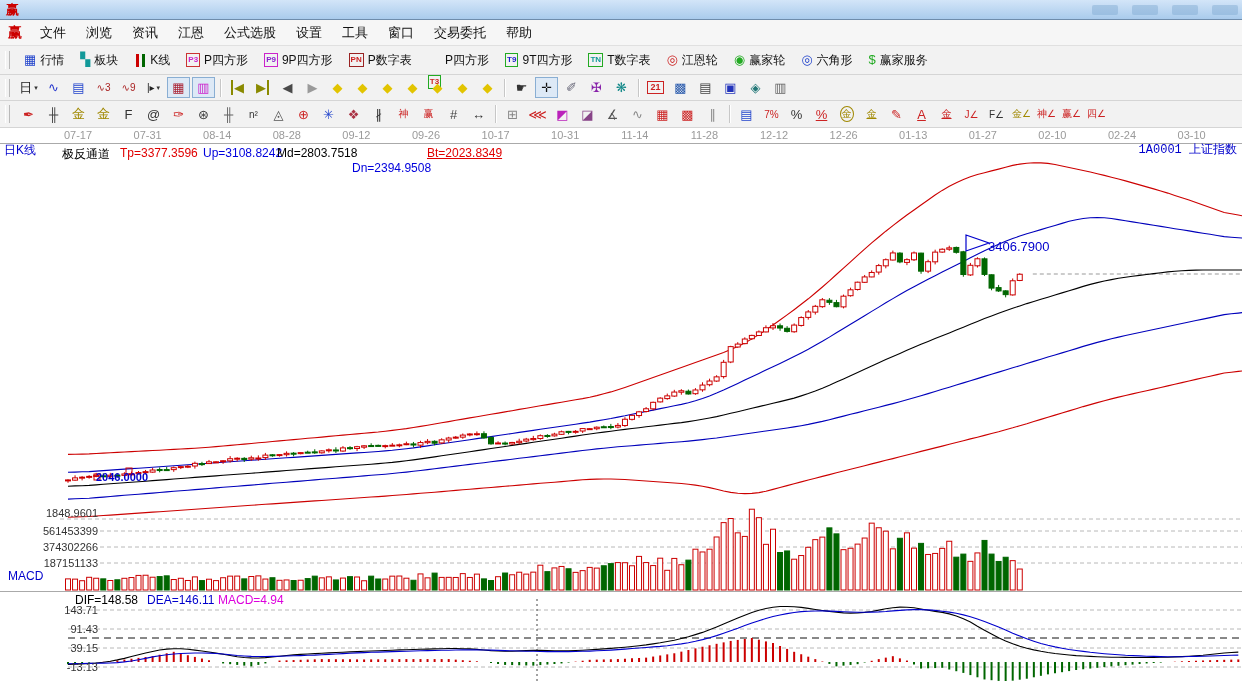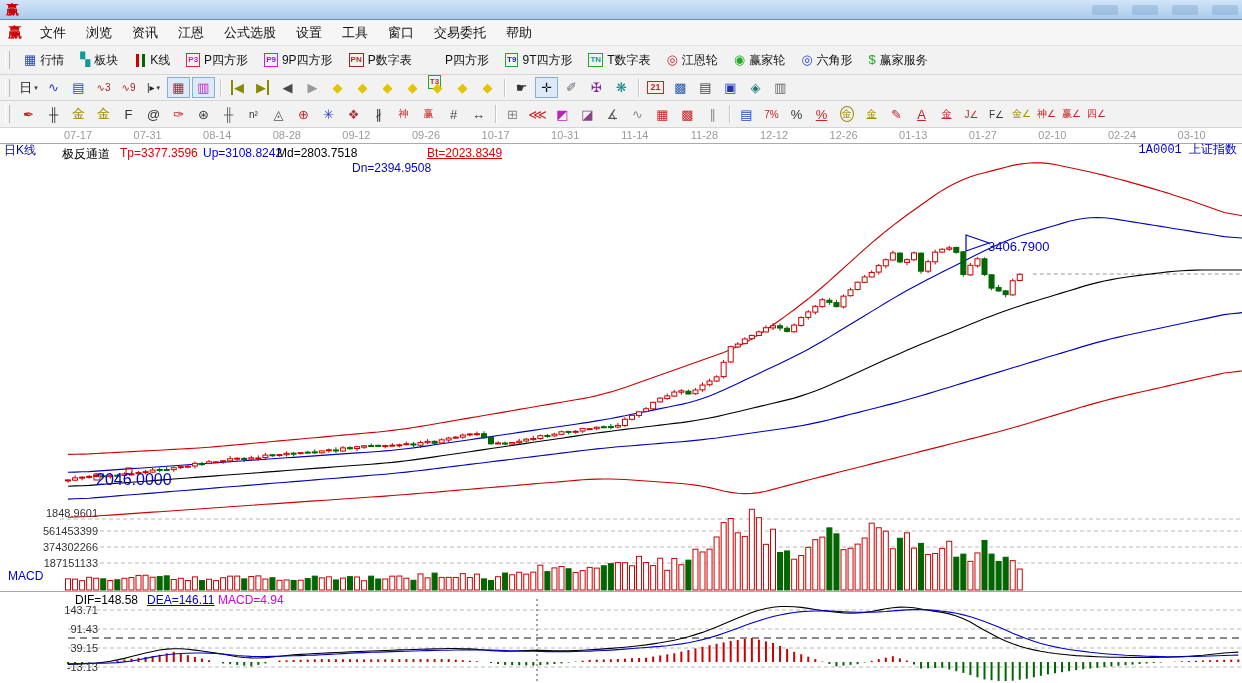--- a/index.html
+++ b/index.html
@@ -952,21 +952,21 @@
       <line x1="1238.3" y1="662" x2="1238.3" y2="659.4545454545455" stroke="#cc0000" stroke-width="2"></line>
       <path d="M68.0,664.4L75.0,664.2L82.1,663.9L89.2,663.5L96.2,663.0L103.3,662.2L110.3,661.2L117.3,659.9L124.4,658.4L131.4,656.5L138.5,654.7L145.6,653.0L152.6,651.5L159.6,650.0L166.7,649.1L173.8,648.7L180.8,648.7L187.8,649.2L194.9,650.1L201.9,651.0L209.0,652.0L216.0,653.1L223.1,654.2L230.2,655.5L237.2,656.7L244.3,657.5L251.3,657.9L258.4,658.0L265.4,657.6L272.4,656.9L279.5,656.2L286.5,655.5L293.6,654.9L300.6,654.4L307.7,654.0L314.8,653.6L321.8,653.3L328.8,652.9L335.9,652.5L342.9,652.2L350.0,651.9L357.1,651.6L364.1,651.3L371.1,651.0L378.2,650.7L385.3,650.5L392.3,650.2L399.3,649.9L406.4,649.7L413.4,649.5L420.5,649.3L427.6,649.1L434.6,648.9L441.6,648.7L448.7,648.5L455.8,648.5L462.8,648.7L469.8,648.9L476.9,649.4L483.9,650.0L491.0,650.6L498.1,651.0L505.1,651.2L512.1,651.2L519.2,650.9L526.3,650.6L533.3,650.4L540.3,650.4L547.4,650.5L554.5,650.7L561.5,650.8L568.5,650.7L575.6,650.5L582.6,650.2L589.7,649.8L596.8,649.4L603.8,648.9L610.9,648.4L617.9,647.8L624.9,647.2L632.0,646.5L639.0,645.7L646.1,644.9L653.1,643.9L660.2,642.8L667.3,641.5L674.3,640.2L681.4,638.5L688.4,636.7L695.4,634.6L702.5,632.4L709.5,629.8L716.6,627.0L723.6,624.1L730.7,621.1L737.8,618.1L744.8,615.2L751.9,612.5L758.9,610.2L765.9,608.5L773.0,607.2L780.0,606.5L787.1,606.5L794.1,606.8L801.2,607.4L808.3,608.4L815.3,609.5L822.4,610.5L829.4,611.4L836.4,612.2L843.5,612.9L850.5,613.1L857.6,612.9L864.6,612.4L871.7,611.5L878.8,610.1L885.8,608.7L892.9,607.7L899.9,607.1L906.9,607.2L914.0,607.8L921.0,609.0L928.1,610.2L935.1,611.4L942.2,612.4L949.3,613.9L956.3,616.0L963.4,618.7L970.4,622.1L977.4,626.3L984.5,630.3L991.5,634.1L998.6,637.8L1005.6,641.0L1012.7,643.7L1019.8,646.2L1026.8,648.3L1033.8,649.9L1040.9,651.3L1047.9,652.5L1055.0,653.5L1062.0,654.3L1069.1,655.0L1076.2,655.6L1083.2,656.0L1090.3,656.4L1097.3,656.7L1104.3,657.0L1111.4,657.2L1118.5,657.3L1125.5,657.4L1132.5,657.5L1139.6,657.5L1146.6,657.5L1153.7,657.4L1160.8,657.3L1167.8,657.2L1174.8,656.9L1181.9,656.6L1189.0,656.2L1196.0,655.7L1203.0,655.2L1210.1,654.5L1217.1,653.8L1224.2,653.0L1231.3,652.5L1238.3,652.1" fill="none" stroke="#000000" stroke-width="1.1"></path>
       <path d="M68.0,663.7L75.0,663.6L82.1,663.5L89.2,663.4L96.2,663.3L103.3,663.1L110.3,663.0L117.3,662.6L124.4,661.9L131.4,661.0L138.5,659.8L145.6,658.4L152.6,656.9L159.6,655.7L166.7,654.7L173.8,654.0L180.8,653.5L187.8,653.3L194.9,653.0L201.9,653.0L209.0,653.1L216.0,653.5L223.1,654.0L230.2,654.7L237.2,655.5L244.3,656.0L251.3,656.4L258.4,656.5L265.4,656.5L272.4,656.4L279.5,656.2L286.5,656.0L293.6,655.8L300.6,655.6L307.7,655.3L314.8,655.1L321.8,654.7L328.8,654.4L335.9,654.0L342.9,653.6L350.0,653.3L357.1,652.9L364.1,652.6L371.1,652.3L378.2,652.1L385.3,651.9L392.3,651.6L399.3,651.4L406.4,651.2L413.4,651.0L420.5,650.8L427.6,650.6L434.6,650.5L441.6,650.3L448.7,650.2L455.8,650.0L462.8,649.9L469.8,649.8L476.9,649.9L483.9,650.0L491.0,650.1L498.1,650.4L505.1,650.6L512.1,650.8L519.2,651.0L526.3,651.2L533.3,651.3L540.3,651.5L547.4,651.6L554.5,651.6L561.5,651.6L568.5,651.6L575.6,651.5L582.6,651.3L589.7,651.1L596.8,650.8L603.8,650.5L610.9,650.1L617.9,649.6L624.9,649.1L632.0,648.5L639.0,648.0L646.1,647.5L653.1,646.9L660.2,646.4L667.3,645.7L674.3,644.8L681.4,643.9L688.4,642.7L695.4,641.3L702.5,639.6L709.5,637.7L716.6,635.6L723.6,633.3L730.7,630.8L737.8,628.3L744.8,625.6L751.9,623.1L758.9,620.7L765.9,618.5L773.0,616.5L780.0,615.0L787.1,613.6L794.1,612.5L801.2,611.6L808.3,611.2L815.3,611.0L822.4,610.9L829.4,611.1L836.4,611.4L843.5,611.7L850.5,612.0L857.6,612.2L864.6,612.2L871.7,612.1L878.8,611.9L885.8,611.5L892.9,610.9L899.9,610.4L906.9,609.9L914.0,609.6L921.0,609.6L928.1,609.9L935.1,610.4L942.2,611.2L949.3,612.1L956.3,613.3L963.4,614.9L970.4,616.7L977.4,618.9L984.5,621.6L991.5,624.3L998.6,627.1L1005.6,630.1L1012.7,633.2L1019.8,636.1L1026.8,638.8L1033.8,641.2L1040.9,643.5L1047.9,645.3L1055.0,646.9L1062.0,648.3L1069.1,649.5L1076.2,650.5L1083.2,651.4L1090.3,652.3L1097.3,653.0L1104.3,653.7L1111.4,654.3L1118.5,654.8L1125.5,655.3L1132.5,655.6L1139.6,655.9L1146.6,656.2L1153.7,656.4L1160.8,656.6L1167.8,656.7L1174.8,656.7L1181.9,656.7L1189.0,656.5L1196.0,656.4L1203.0,656.3L1210.1,656.0L1217.1,655.8L1224.2,655.5L1231.3,655.3L1238.3,655.1" fill="none" stroke="#0000cc" stroke-width="1.1"></path>
       <polygon points="966,235 989,243 966,251" fill="none" stroke="#0000cc" stroke-width="1.2"></polygon>
       <rect x="94" y="474" width="6" height="6" fill="none" stroke="#cc0000" stroke-width="1"></rect>
       <rect x="126" y="468" width="6" height="6" fill="none" stroke="#cc0000" stroke-width="1"></rect>
     </svg>
   <span class="lbl blue" style="left:4px;top:14px;">日K线</span>
   <span class="lbl" style="left:62px;top:18px;color:#000;">极反通道</span>
   <span class="lbl blue" style="right:5px;top:13px;font-family:Liberation Mono, monospace;">1A0001  上证指数</span>
-  <span class="lbl blue" style="left:96px;top:343px;font-size:16px;">2046.0000</span>
+  <span class="lbl blue" style="left:96px;top:343px;font-size:11px;font-weight:bold;">2046.0000</span>
   <span class="lbl blue" style="left:988px;top:111px;font-size:13px;">3406.7900</span>
   <span class="numlbl" style="top:379px;">1848.9601</span>
   <div id="overlays">
       <span class="tick" style="left: 78px;">07-17</span>
       <span class="tick" style="left: 147.6px;">07-31</span>
       <span class="tick" style="left: 217.2px;">08-14</span>
       <span class="tick" style="left: 286.8px;">08-28</span>
       <span class="tick" style="left: 356.4px;">09-12</span>
       <span class="tick" style="left: 426px;">09-26</span>
       <span class="tick" style="left: 495.6px;">10-17</span>
@@ -983,20 +983,20 @@
       <span class="lbl" style="left: 120px; top: 18px; color: rgb(224, 0, 0);">Tp=3377.3596</span>
       <span class="lbl" style="left: 203px; top: 18px; color: rgb(0, 0, 221);">Up=3108.8242</span>
       <span class="lbl" style="left: 277px; top: 18px; color: rgb(0, 0, 0);">Md=2803.7518</span>
       <span class="lbl" style="left: 352px; top: 18px; color: rgb(0, 0, 221); margin-top: 15px;">Dn=2394.9508</span>
       <span class="lbl" style="left: 427px; top: 18px; color: rgb(224, 0, 0); text-decoration: underline;">Bt=2023.8349</span>
       <span class="numlbl" style="top: 397px;">561453399</span>
       <span class="numlbl" style="top: 413px;">374302266</span>
       <span class="numlbl" style="top: 429px;">187151133</span>
       <span class="lbl" style="left: 8px; top: 441px; color: rgb(0, 0, 204);">MACD</span>
       <span class="lbl" style="left: 75px; top: 465px; color: rgb(0, 0, 0);">DIF=148.58</span>
-      <span class="lbl" style="left: 147px; top: 465px; color: rgb(0, 0, 204); text-decoration: underline;">DEA=146.11</span>
+      <span class="lbl" style="left: 147px; top: 465px; color: rgb(0, 0, 204);">DEA=146.11</span>
       <span class="lbl" style="left: 218px; top: 465px; color: rgb(221, 0, 221);">MACD=4.94</span>
       <span class="numlbl" style="top: 476px;">143.71</span>
       <span class="numlbl" style="top: 495px;">91.43</span>
       <span class="numlbl" style="top: 514px;">39.15</span>
       <span class="numlbl" style="top: 533px;">-13.13</span>
     </div>
 </div>
 
 </body></html>

